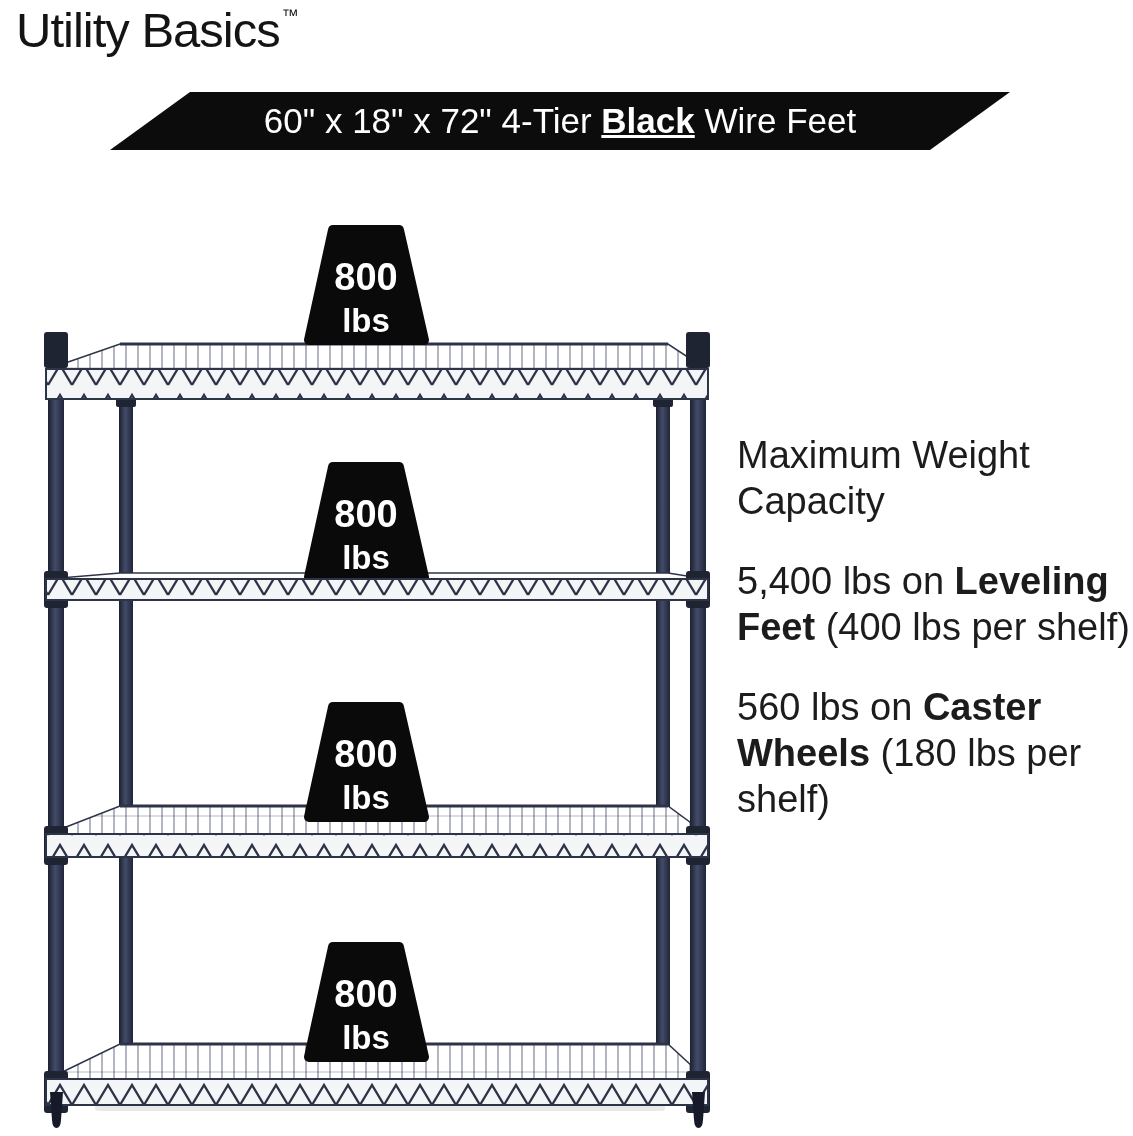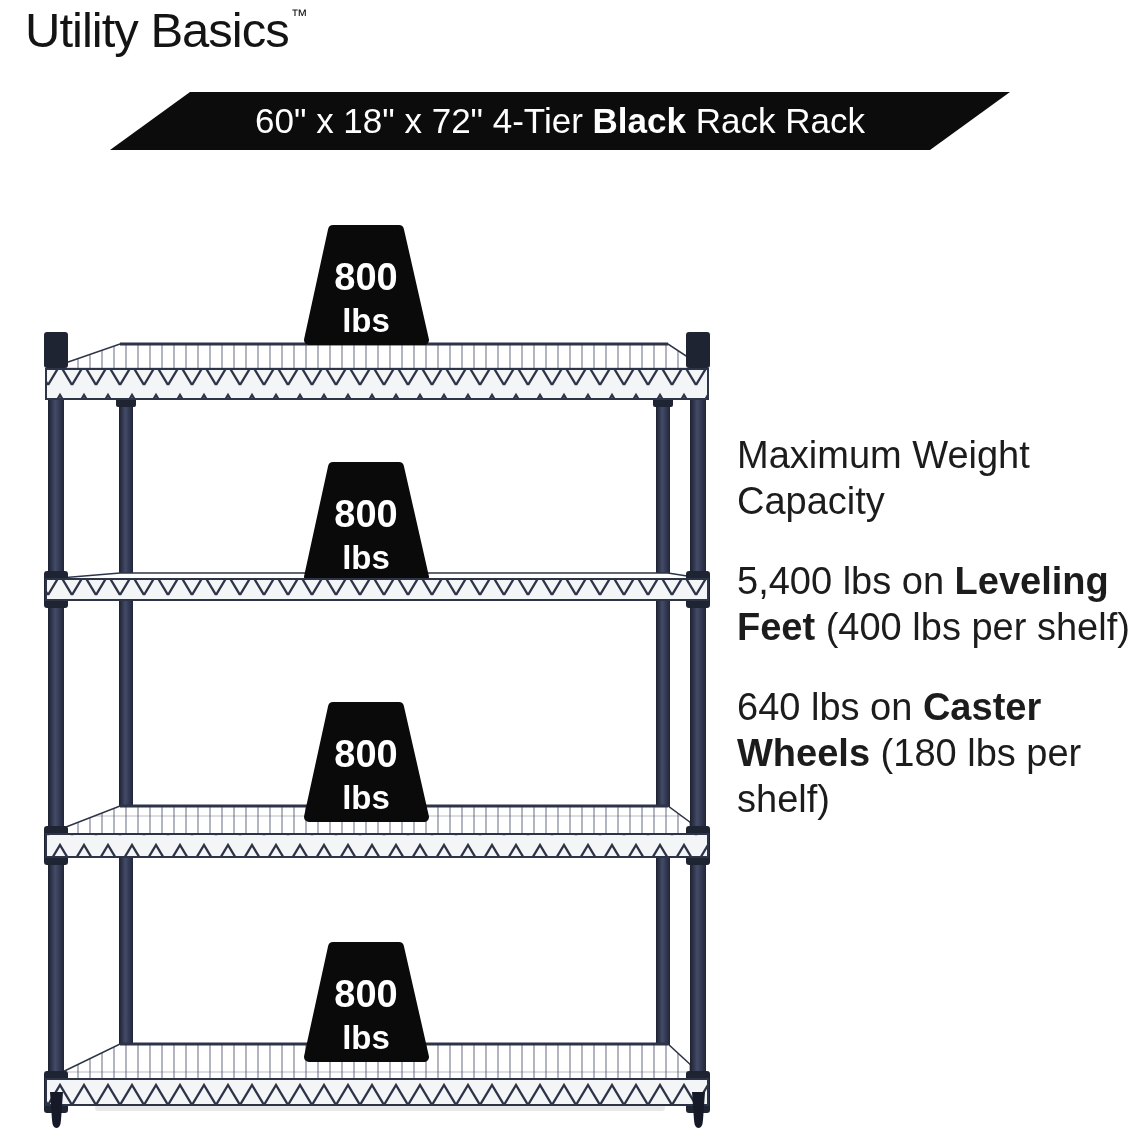--- a/index.html
+++ b/index.html
@@ -8,21 +8,21 @@
     width: 1133px;
     height: 1136px;
     background: #ffffff;
     overflow: hidden;
     font-family: "Liberation Sans", sans-serif;
   }
 
   
   .logo {
     position: absolute;
-    left: 25px;
+    left: 16px;
     top: 2px;
     font-size: 49px;
     font-weight: 500;
     letter-spacing: -1px;
     color: #141414;
     white-space: nowrap;
   }
   .logo sup {
     font-size: 17px;
     font-weight: 400;
@@ -42,21 +42,21 @@
     background: #0c0c0c;
     clip-path: polygon(80px 0, 100% 0, calc(100% - 80px) 100%, 0 100%);
     display: flex;
     align-items: center;
     justify-content: center;
     color: #ffffff;
     font-size: 35px;
     font-weight: 400;
     white-space: pre;
   }
-  .banner .bold { font-weight: 700; }
+  .banner .bold { font-weight: 700; text-decoration: underline; }
 
   
   .info {
     position: absolute;
     left: 737px;
     top: 432px;
     width: 398px;
     color: #1c1c1c;
     font-size: 38px;
     line-height: 46px;
@@ -155,22 +155,22 @@
 
   <path d="M50,1092 h13 l-2,28 q-0.5,8 -4.5,8 q-4,0 -4.5,-8 Z" fill="#161a28"></path>
   <path d="M692,1092 h13 l-2,28 q-0.5,8 -4.5,8 q-4,0 -4.5,-8 Z" fill="#161a28"></path>
 </svg>
 
 <div class="logo">
   <span>Utility Basics</span><sup>™</sup>
 </div>
 
 <div class="banner">
-  <span>60" x 18" x 72" 4-Tier </span><span class="bold">Black</span><span> Rack Rack</span>
+  <span>60" x 18" x 72" 4-Tier </span><span class="bold">Black</span><span> Wire Feet</span>
 </div>
 
 <div class="info">
   <p>Maximum Weight Capacity</p>
   <p><span>5,400 lbs on </span><span class="bold">Leveling Feet</span><span> (400 lbs per shelf)</span></p>
-  <p><span>640 lbs on </span><span class="bold">Caster Wheels</span><span> (180 lbs per shelf)</span></p>
+  <p><span>560 lbs on </span><span class="bold">Caster Wheels</span><span> (180 lbs per shelf)</span></p>
 </div>
 
 </div>
 
 </body></html>

